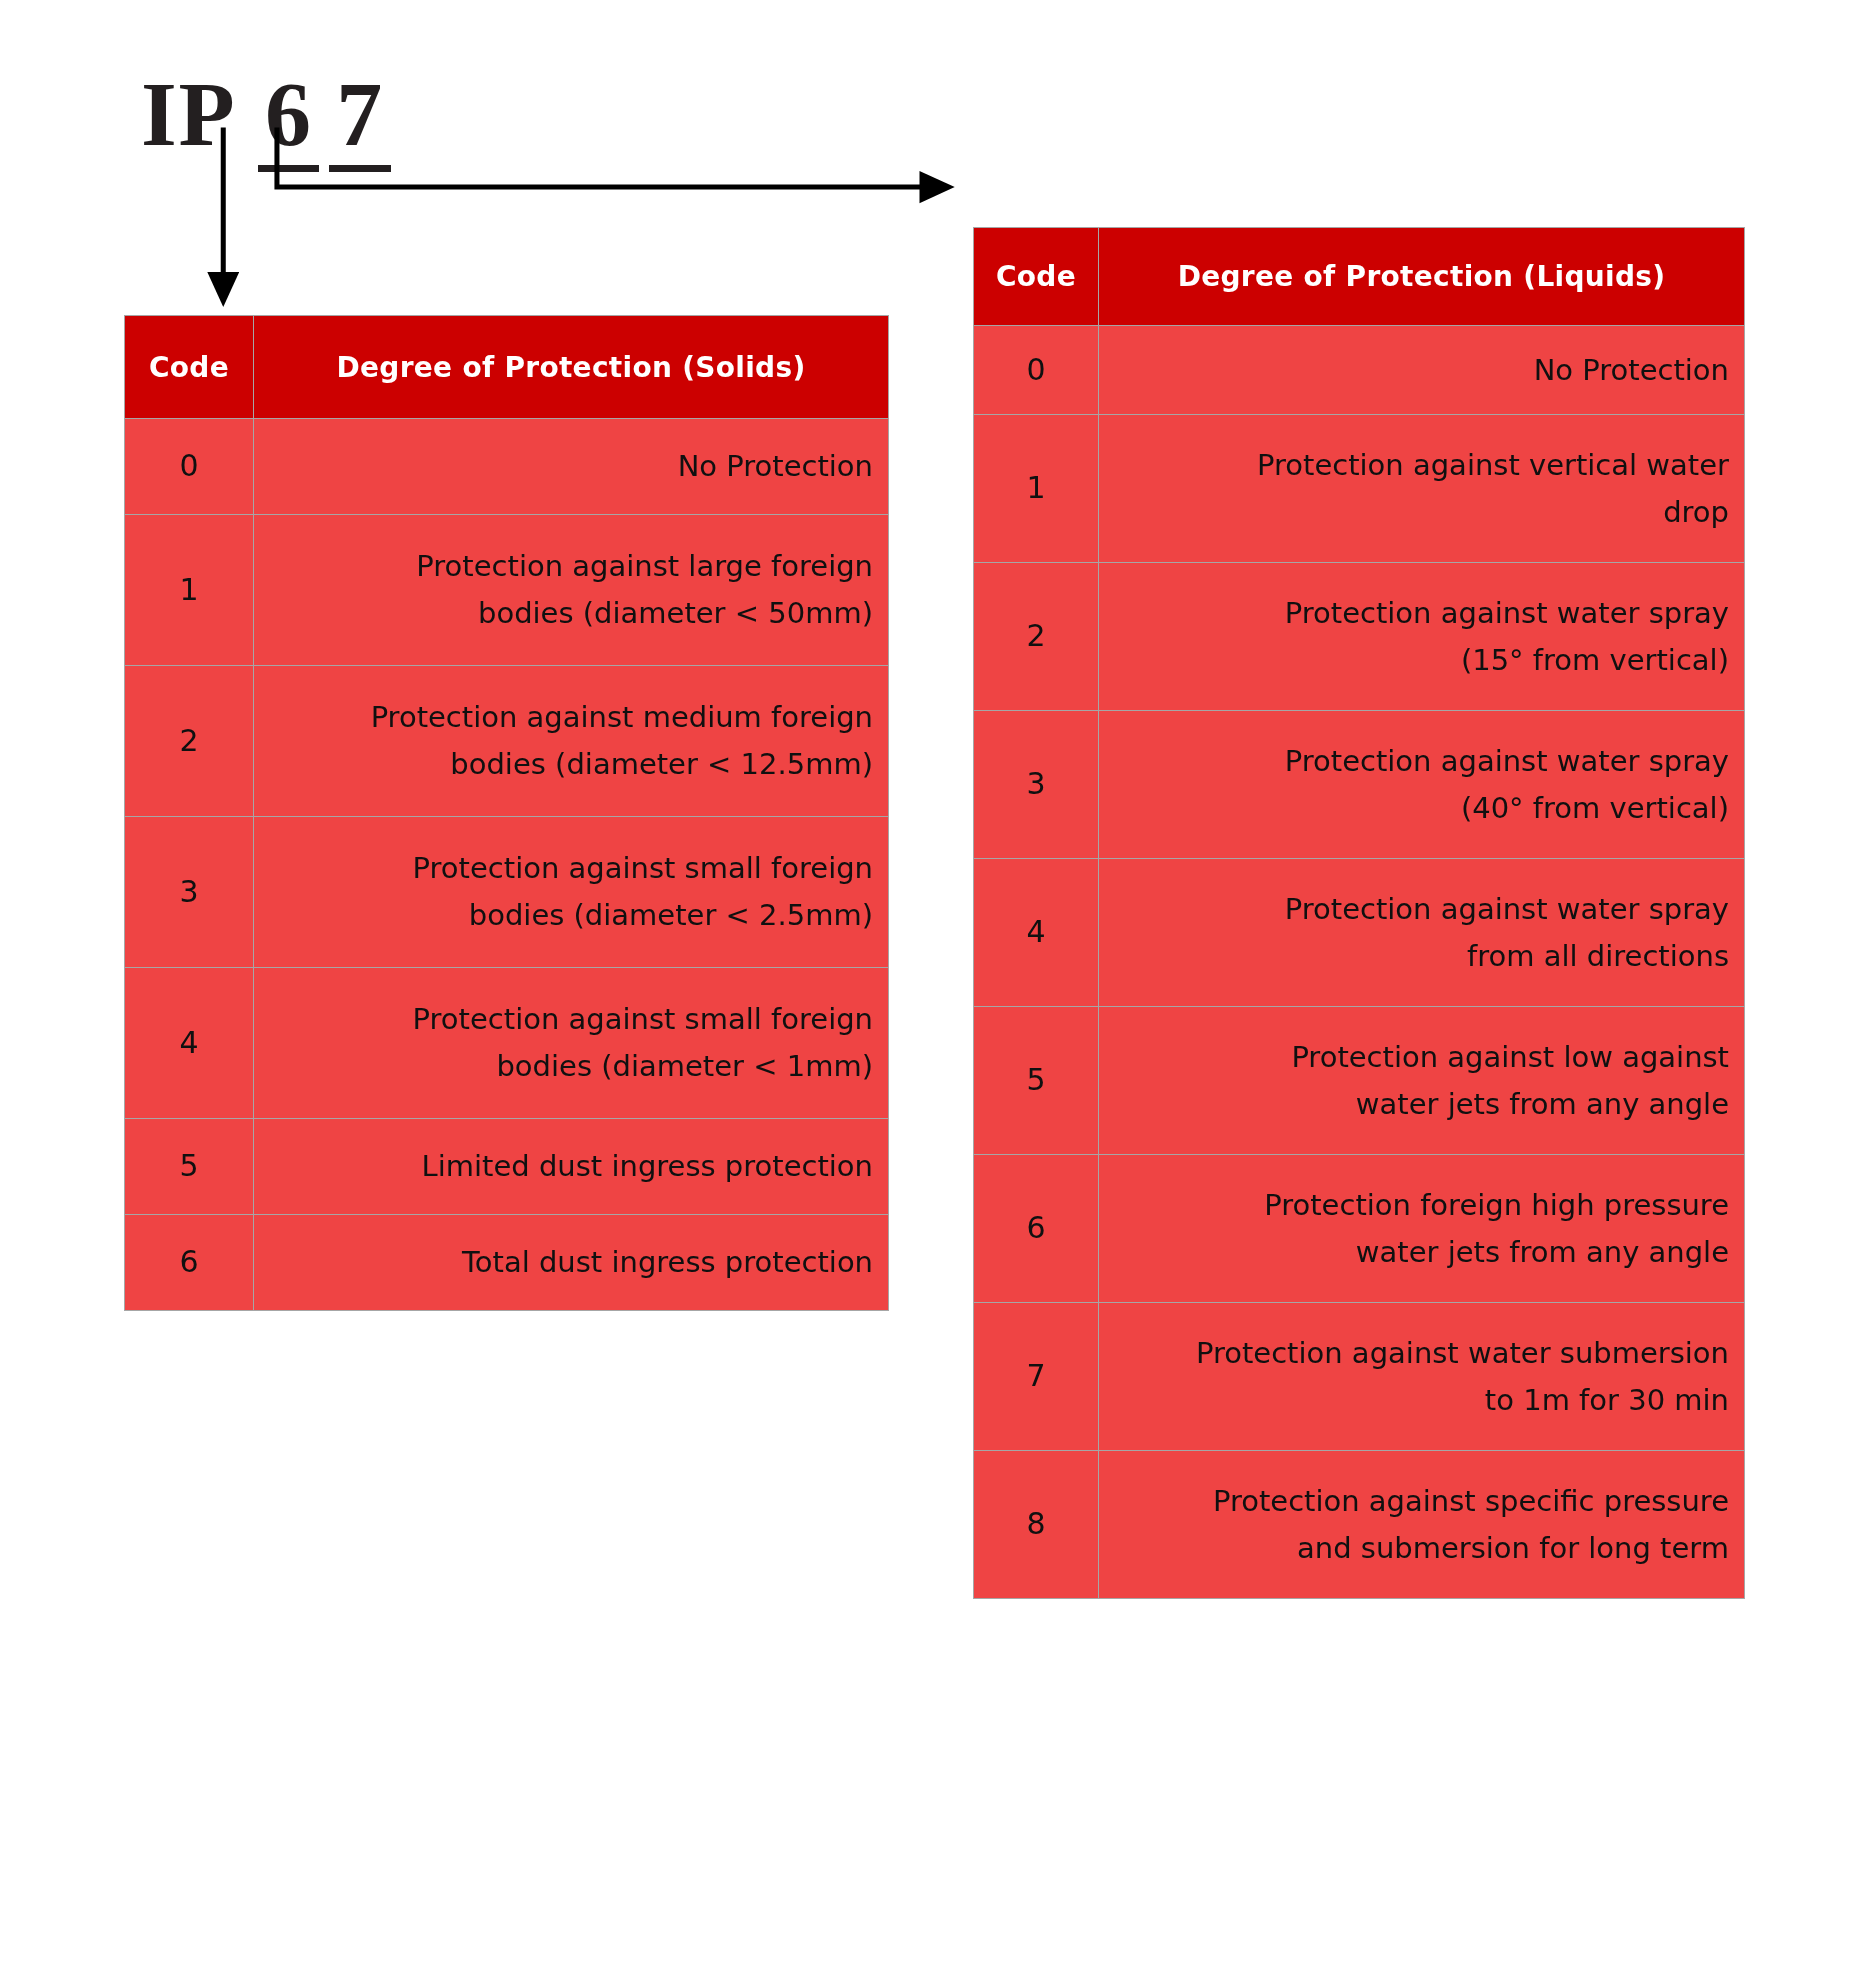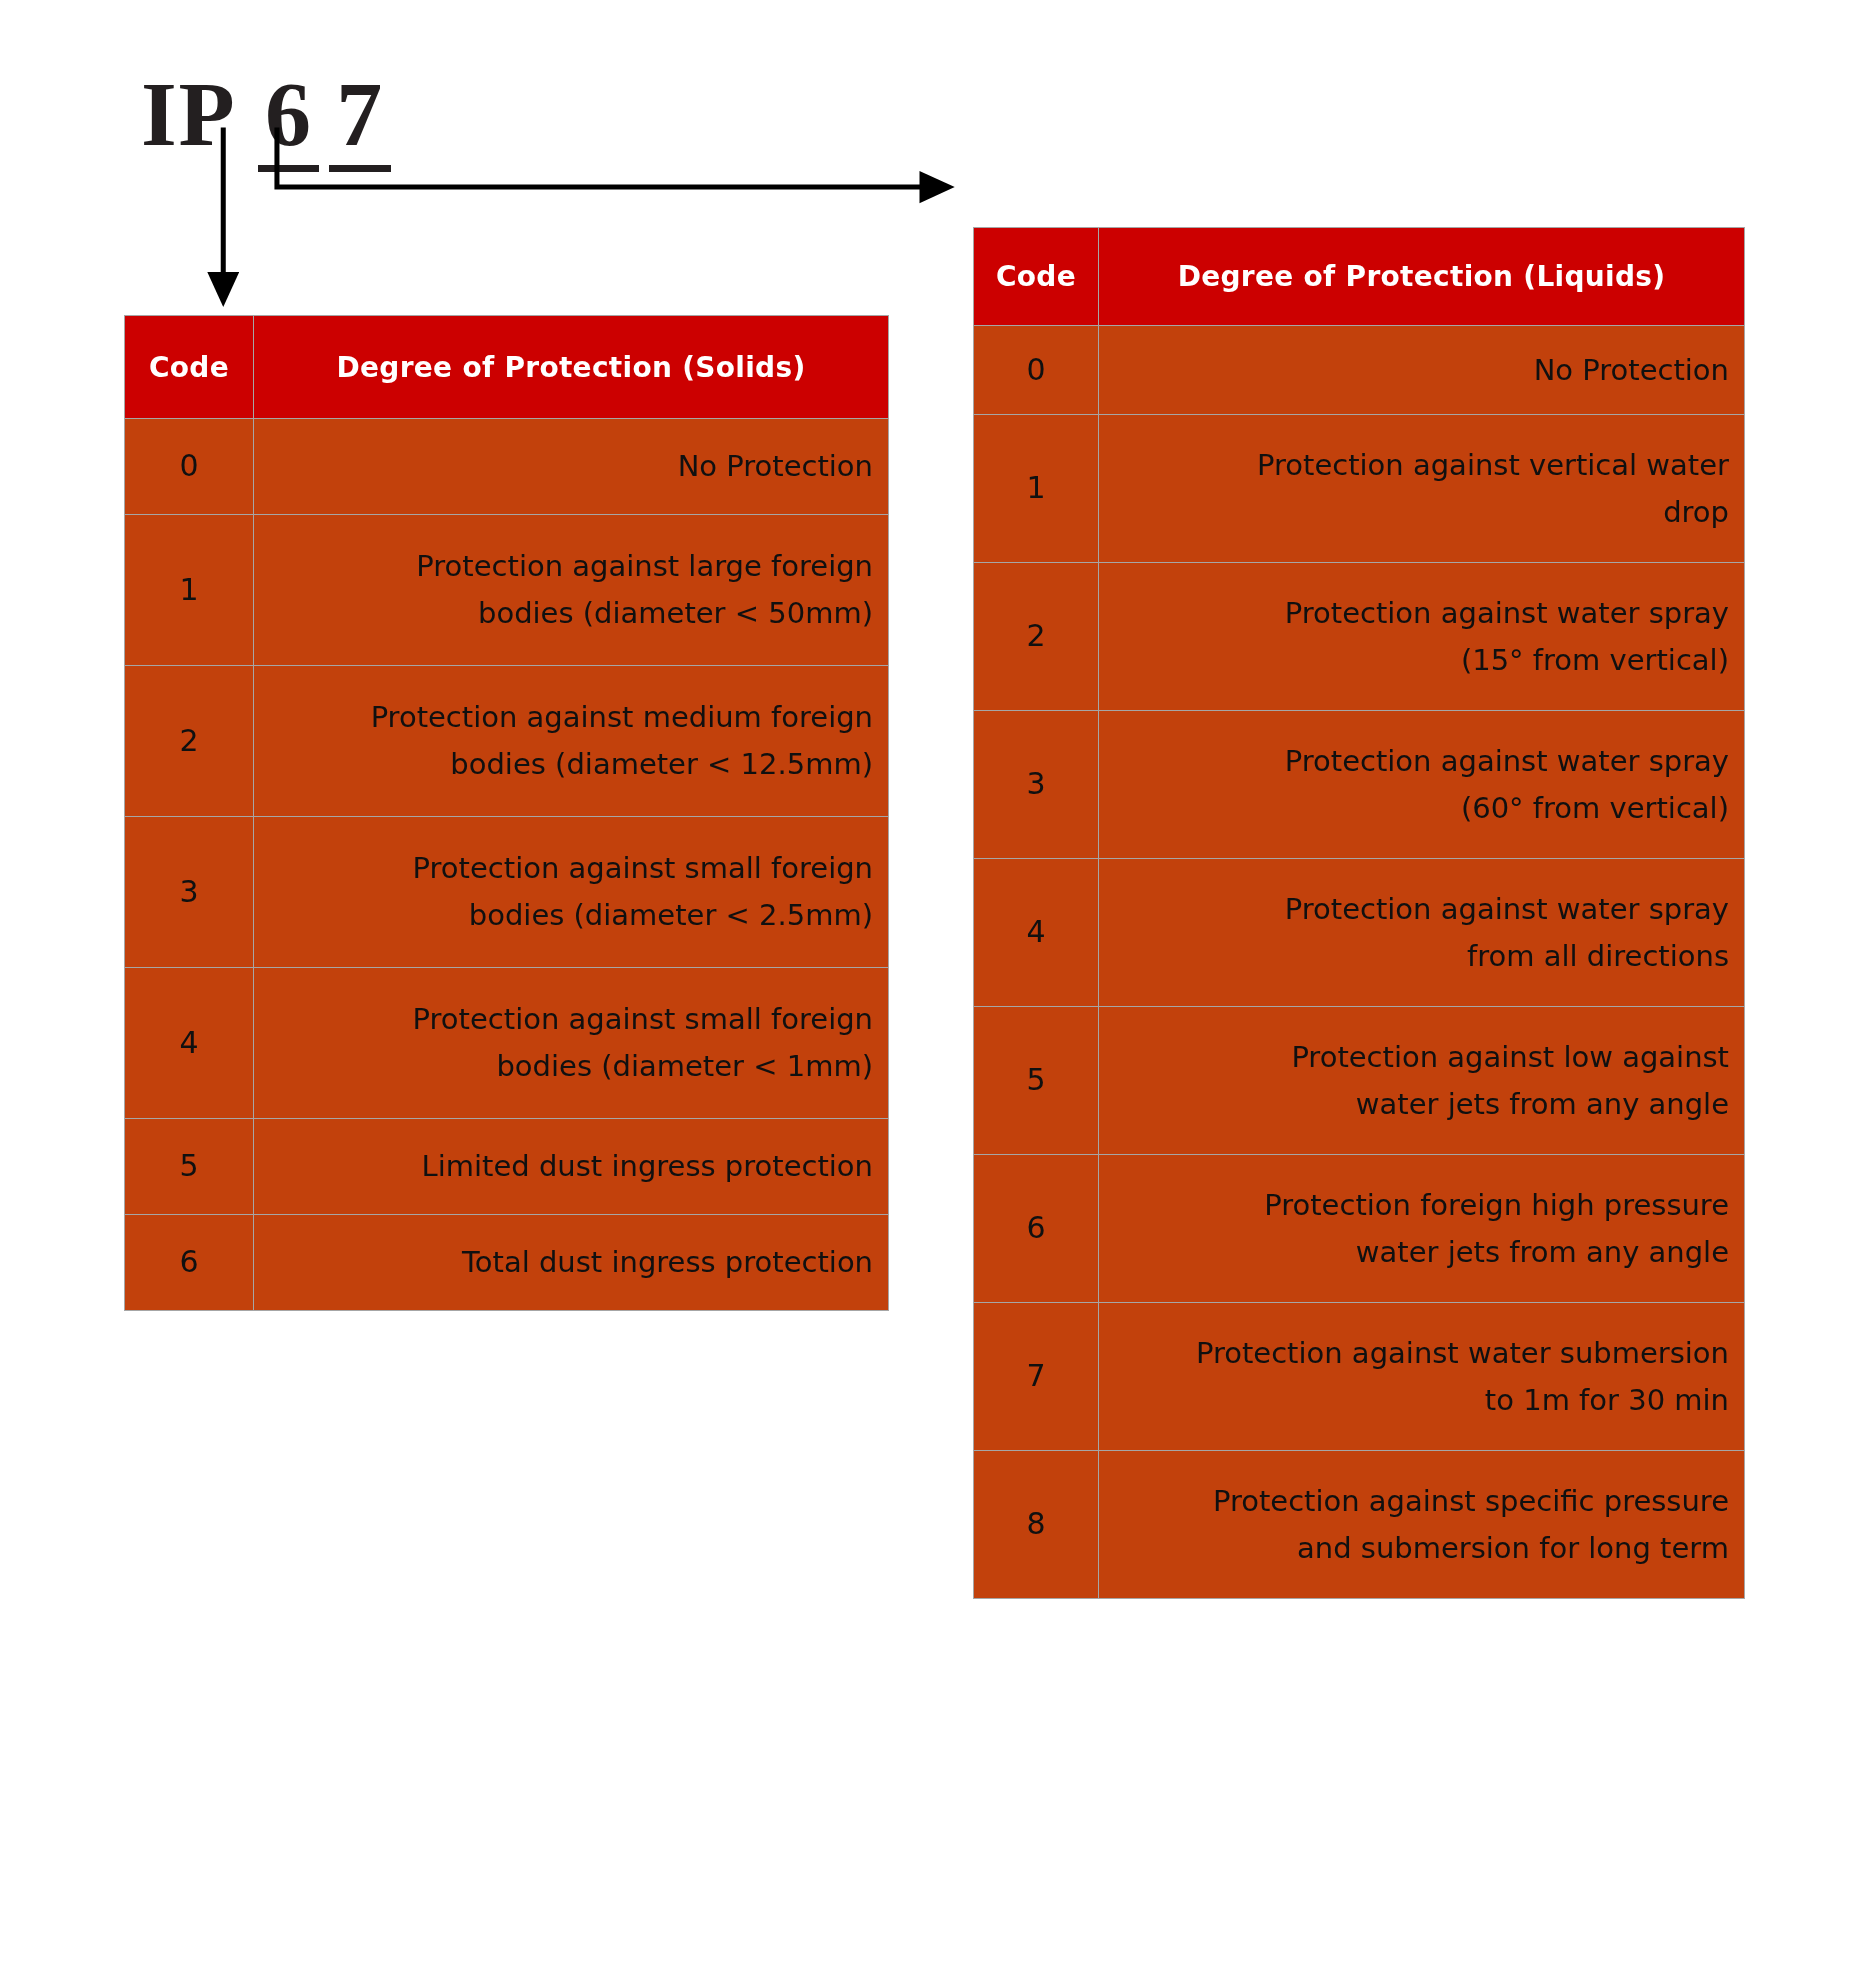--- a/index.html
+++ b/index.html
@@ -43,21 +43,21 @@
     width: 1867px;
     height: 1986px;
     pointer-events: none;
   }
 
   
   .ip-table {
     position: absolute;
     border-collapse: collapse;
     table-layout: fixed;
-    background: #c2410c;
+    background: #ef4444;
   }
   #solids-table { left: 124px;  top: 315px;  width: 765px; }
   #liquids-table{ left: 973px; top: 227px;  width: 772px; }
 
   .ip-table th, .ip-table td {
     border: 1.7px solid #a6a6a6;
     padding: 0;
     vertical-align: middle;
   }
   .ip-table thead th {
@@ -199,21 +199,21 @@
         <td class="code-cell col-code">2</td>
         <td class="desc-cell">
           <span class="desc-line">Protection against water spray</span>
           <span class="desc-line">(15° from vertical)</span>
         </td>
       </tr>
       <tr class="row-2lines">
         <td class="code-cell col-code">3</td>
         <td class="desc-cell">
           <span class="desc-line">Protection against water spray</span>
-          <span class="desc-line">(60° from vertical)</span>
+          <span class="desc-line">(40° from vertical)</span>
         </td>
       </tr>
       <tr class="row-2lines">
         <td class="code-cell col-code">4</td>
         <td class="desc-cell">
           <span class="desc-line">Protection against water spray</span>
           <span class="desc-line">from all directions</span>
         </td>
       </tr>
       <tr class="row-2lines">

